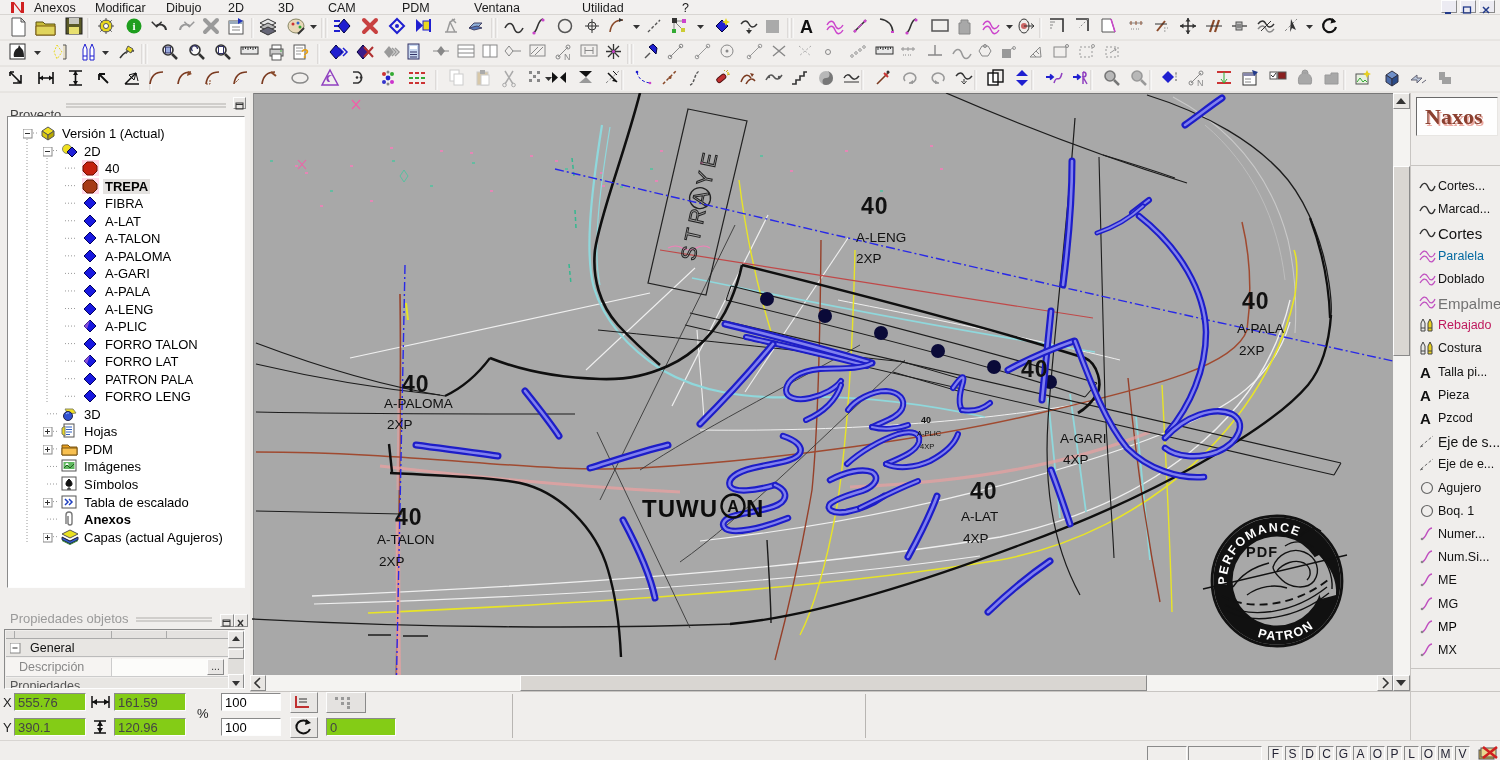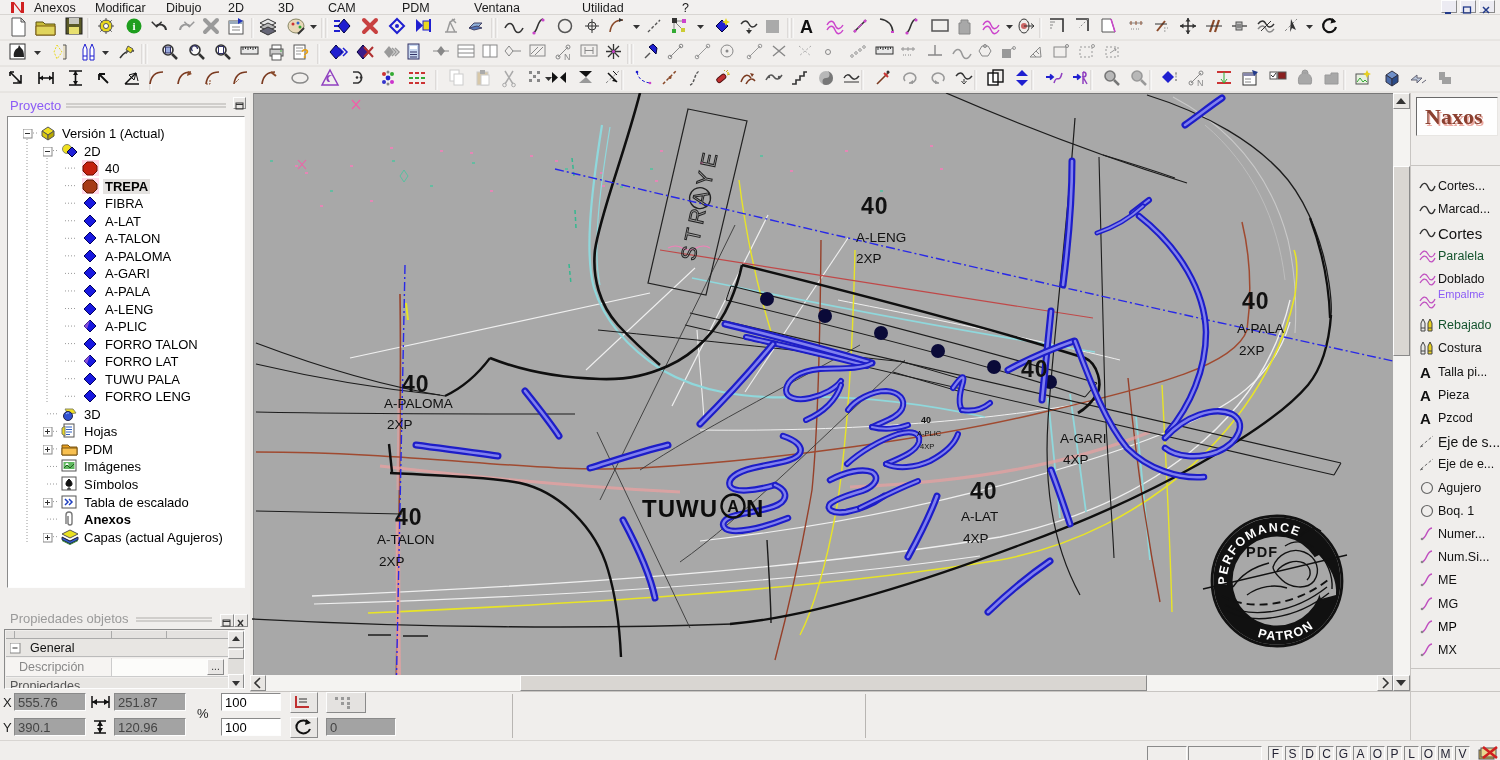--- a/index.html
+++ b/index.html
@@ -1,20 +1,20 @@
 <!DOCTYPE html>
 <html><head><meta charset="utf-8"><style>
 *{margin:0;padding:0;box-sizing:border-box}
 html,body{width:1500px;height:760px;overflow:hidden}
 body{font-family:"Liberation Sans",sans-serif;background:#f0eeec;position:relative}
 #root{position:absolute;left:0;top:0;width:1500px;height:760px}
 .abs{position:absolute}
 .sunken{border:1px solid;border-color:#8a8a8a #fdfdfd #fdfdfd #8a8a8a}
 .raised{border:1px solid;border-color:#fdfdfd #8a8a8a #8a8a8a #fdfdfd}
-.field{background:#a3a3a3;color:#444;font-size:13px;padding:1px 3px;border:1px solid;border-color:#8a8a8a #fdfdfd #fdfdfd #8a8a8a}
+.field{background:#84cc16;color:#444;font-size:13px;padding:1px 3px;border:1px solid;border-color:#8a8a8a #fdfdfd #fdfdfd #8a8a8a}
 .wfield{background:#fff;color:#000;font-size:13px;padding:1px 3px;border:1px solid;border-color:#8a8a8a #fdfdfd #fdfdfd #8a8a8a}
 </style></head><body>
 <div id="root">
     <div class="abs" style="left:0;top:0;width:1500px;height:15px;background:#f2f0ef;border-bottom:1px solid #d8d5d2">
       <svg class="abs" style="left:10px;top:1px" width="15" height="13">
         <path d="M1,12 V1 h3 l7,9 V1 h3 v11 h-3 L4,3 v9 z" fill="#d02020"></path>
       </svg>
       <span class="abs" style="left:34px;top:1px;font-size:12.5px;color:#1a1a1a">Anexos</span>
       <span class="abs" style="left:95px;top:1px;font-size:12.5px;color:#1a1a1a">Modificar</span>
       <span class="abs" style="left:166px;top:1px;font-size:12.5px;color:#1a1a1a">Dibujo</span>
@@ -724,21 +724,21 @@
       </g>
       <g transform="translate(1410,5)">
         <path d="M1,8 l6,-5 v3 h5 l-5,5 v-3 z" fill="#b8c4d8" stroke="#667"></path>
         <path d="M12,11 l4,-3" stroke="#667"></path>
       </g>
       <g transform="translate(1437,3)">
         <path d="M2,2 h6 v5 h6 v7 h-9 v-4 h-3 z" fill="#a0a0a0"></path>
       </g>
     </svg>
     <div class="abs" style="left:0;top:93px;width:250px;height:667px;background:#f0eeec">
-      <span class="abs" style="left:10px;top:5px;font-size:13px;color:#8b5cf6">Proyecto</span>
+      <span class="abs" style="left:10px;top:14px;font-size:13px;color:#404040">Proyecto</span>
       <svg class="abs" style="left:66px;top:9px" width="162" height="8">
         <path d="M0,2 h160 M0,5 h160" stroke="#b0aeab"></path>
       </svg>
       <div class="abs raised" style="left:233px;top:4px;width:13px;height:12px;background:#e8e6e4"><svg width="12" height="11">
           <rect x="2" y="2" width="7" height="6" fill="none" stroke="#333"></rect>
           <path d="M2,3.5 h7" stroke="#333"></path>
         </svg></div>
       <div class="abs sunken" style="left:7px;top:23px;width:238px;height:472px;background:#fff;overflow:hidden">
         <svg class="abs" style="left:0;top:0" width="236" height="482">
           <path d="M19,22 V425" stroke="#999" stroke-dasharray="1 2"></path>
@@ -835,21 +835,21 @@
           </svg></div>
         <span class="abs" style="left:95px;top:219.60000000000002px;font-size:13px;font-weight:normal;color:#000;white-space:nowrap;padding:0 2px">FORRO TALON</span>
         <div class="abs" style="left:74px;top:236.15px"><svg width="18" height="16">
             <path d="M8,2 l6,6 -6,6 -6,-6 z" fill="#1818e0" stroke="#000060"></path>
             <path d="M8,2 l-6,6 3,3 z" fill="#8850d8"></path>
           </svg></div>
         <span class="abs" style="left:95px;top:237.15px;font-size:13px;font-weight:normal;color:#000;white-space:nowrap;padding:0 2px">FORRO LAT</span>
         <div class="abs" style="left:74px;top:253.70000000000002px"><svg width="18" height="16">
             <path d="M8,2 l6,6 -6,6 -6,-6 z" fill="#1818e0" stroke="#000060"></path>
           </svg></div>
-        <span class="abs" style="left:95px;top:254.70000000000002px;font-size:13px;font-weight:normal;color:#000;white-space:nowrap;padding:0 2px">TUWU PALA</span>
+        <span class="abs" style="left:95px;top:254.70000000000002px;font-size:13px;font-weight:normal;color:#000;white-space:nowrap;padding:0 2px">PATRON PALA</span>
         <div class="abs" style="left:74px;top:271.25px"><svg width="18" height="16">
             <path d="M8,2 l6,6 -6,6 -6,-6 z" fill="#1818e0" stroke="#000060"></path>
           </svg></div>
         <span class="abs" style="left:95px;top:272.25px;font-size:13px;font-weight:normal;color:#000;white-space:nowrap;padding:0 2px">FORRO LENG</span>
         <div class="abs" style="left:53px;top:288.8px"><svg width="18" height="16">
             <path d="M4,3 h8 l3,4 -8,1 z" fill="#f0e020" stroke="#886"></path>
             <circle cx="7" cy="10" r="4.5" fill="#3050d0" stroke="#224"></circle>
             <path d="M5,8 a3,3 0 0 1 3,-1" stroke="#a0c0ff" fill="none"></path>
           </svg></div>
         <span class="abs" style="left:74px;top:289.8px;font-size:13px;font-weight:normal;color:#000;white-space:nowrap;padding:0 2px">3D</span>
@@ -952,21 +952,21 @@
             </svg></div>
         </div>
       </div>
       <span class="abs" style="left:3px;top:602px;font-size:13px;color:#222">X</span>
       <span class="abs" style="left:3px;top:627px;font-size:13px;color:#222">Y</span>
       <div class="abs field" style="left:14px;top:600px;width:72px;height:18px;color:#444">555.76</div>
       <svg class="abs" style="left:90px;top:601px" width="22" height="16">
         <path d="M2,2 v12 M19,2 v12 M2,8 h17" stroke="#111" stroke-width="1.5"></path>
         <path d="M2,8 l5,-3 v6 z M19,8 l-5,-3 v6 z" fill="#111"></path>
       </svg>
-      <div class="abs field" style="left:114px;top:600px;width:72px;height:18px;color:#444">251.87</div>
+      <div class="abs field" style="left:114px;top:600px;width:72px;height:18px;color:#444">161.59</div>
       <div class="abs field" style="left:14px;top:625px;width:72px;height:18px;color:#444">390.1</div>
       <svg class="abs" style="left:92px;top:626px" width="18" height="16">
         <path d="M2,2 h12 M2,14 h12 M8,2 v12" stroke="#111" stroke-width="1.5"></path>
         <path d="M8,2 l-3,5 h6 z M8,14 l-3,-5 h6 z" fill="#111"></path>
       </svg>
       <div class="abs field" style="left:114px;top:625px;width:72px;height:18px;color:#444">120.96</div>
       <span class="abs" style="left:197px;top:613px;font-size:13px;color:#222">%</span>
       <div class="abs wfield" style="left:221px;top:600px;width:60px;height:18px;color:#000">100</div>
       <div class="abs wfield" style="left:221px;top:625px;width:60px;height:18px;color:#000">100</div>
       <div class="abs raised" style="left:290px;top:599px;width:28px;height:21px;background:#e8e6e4"><svg width="26" height="19">
@@ -1248,37 +1248,37 @@
         </svg></div>
       <span class="abs" style="left:27px;top:109.2px;font-size:12.5px;color:#111;white-space:nowrap">Marcad...</span>
       <div class="abs" style="left:8px;top:132.4px"><svg width="17" height="14">
           <path d="M1,9 C4,3 7,3 9,8 S14,13 16,7" fill="none" stroke="#333" stroke-width="1.4"></path>
         </svg></div>
       <span class="abs" style="left:27px;top:132.4px;font-size:15px;color:#111;white-space:nowrap">Cortes</span>
       <div class="abs" style="left:8px;top:155.6px"><svg width="17" height="14">
           <path d="M1,6 C4,1 7,1 9,5 S14,9 16,4" fill="none" stroke="#c050c0" stroke-width="1.2"></path>
           <path d="M1,11 C4,6 7,6 9,10 S14,14 16,9" fill="none" stroke="#c050c0" stroke-width="1.2"></path>
         </svg></div>
-      <span class="abs" style="left:27px;top:155.6px;font-size:12.5px;color:#14532d;white-space:nowrap">Paralela</span>
+      <span class="abs" style="left:27px;top:155.6px;font-size:12.5px;color:#0369a1;white-space:nowrap">Paralela</span>
       <div class="abs" style="left:8px;top:178.8px"><svg width="17" height="14">
           <path d="M1,6 C4,1 7,1 9,5 S14,9 16,4" fill="none" stroke="#c050c0" stroke-width="1.2"></path>
           <path d="M1,11 C4,6 7,6 9,10 S14,14 16,9" fill="none" stroke="#c050c0" stroke-width="1.2"></path>
         </svg></div>
       <span class="abs" style="left:27px;top:178.8px;font-size:12.5px;color:#111;white-space:nowrap">Doblado</span>
       <div class="abs" style="left:8px;top:202.0px"><svg width="17" height="14">
           <path d="M1,6 C4,1 7,1 9,5 S14,9 16,4" fill="none" stroke="#c050c0" stroke-width="1.2"></path>
           <path d="M1,11 C4,6 7,6 9,10 S14,14 16,9" fill="none" stroke="#c050c0" stroke-width="1.2"></path>
         </svg></div>
-      <span class="abs" style="left:27px;top:195px;font-size:11px;color:#8b5cf6;white-space:nowrap">Empalme</span>
+      <span class="abs" style="left:27px;top:202.0px;font-size:15px;color:#737373;white-space:nowrap">Empalme</span>
       <div class="abs" style="left:8px;top:225.2px"><svg width="17" height="14">
           <path d="M2,13 V5 L4,1 6,5 V13 Z" fill="#e8e8e8" stroke="#444"></path>
           <path d="M9,13 V5 L11,1 13,5 V13 Z" fill="#e8d020" stroke="#444"></path>
           <path d="M2,10 h4 M9,10 h4" stroke="#444"></path>
         </svg></div>
-      <span class="abs" style="left:27px;top:225.2px;font-size:12.5px;color:#14532d;white-space:nowrap">Rebajado</span>
+      <span class="abs" style="left:27px;top:225.2px;font-size:12.5px;color:#be185d;white-space:nowrap">Rebajado</span>
       <div class="abs" style="left:8px;top:248.4px"><svg width="17" height="14">
           <path d="M2,13 V5 L4,1 6,5 V13 Z" fill="#e8e8e8" stroke="#444"></path>
           <path d="M9,13 V5 L11,1 13,5 V13 Z" fill="#e8d020" stroke="#444"></path>
           <path d="M2,10 h4 M9,10 h4" stroke="#444"></path>
         </svg></div>
       <span class="abs" style="left:27px;top:248.4px;font-size:12.5px;color:#111;white-space:nowrap">Costura</span>
       <div class="abs" style="left:8px;top:271.6px"><svg width="17" height="14">
           <text x="1" y="12.5" font-size="15" font-weight="bold" fill="#111">A</text>
         </svg></div>
       <span class="abs" style="left:27px;top:271.6px;font-size:12.5px;color:#111;white-space:nowrap">Talla pi...</span>

